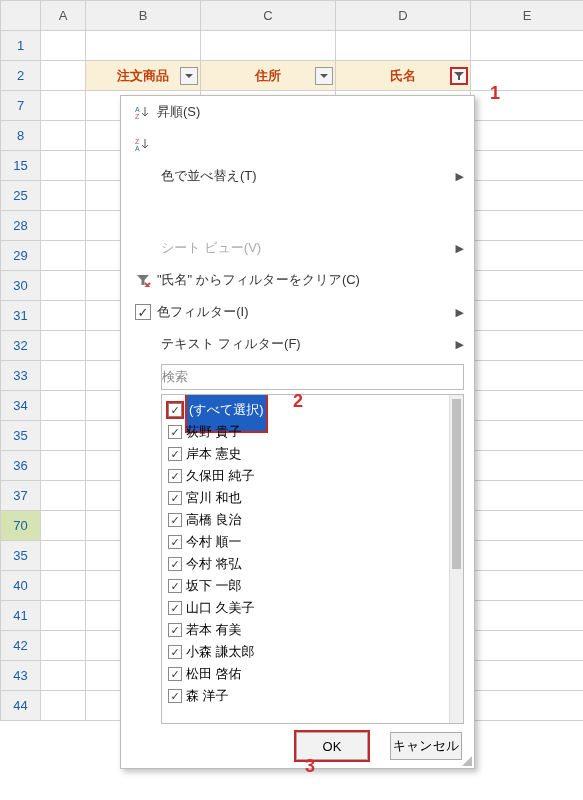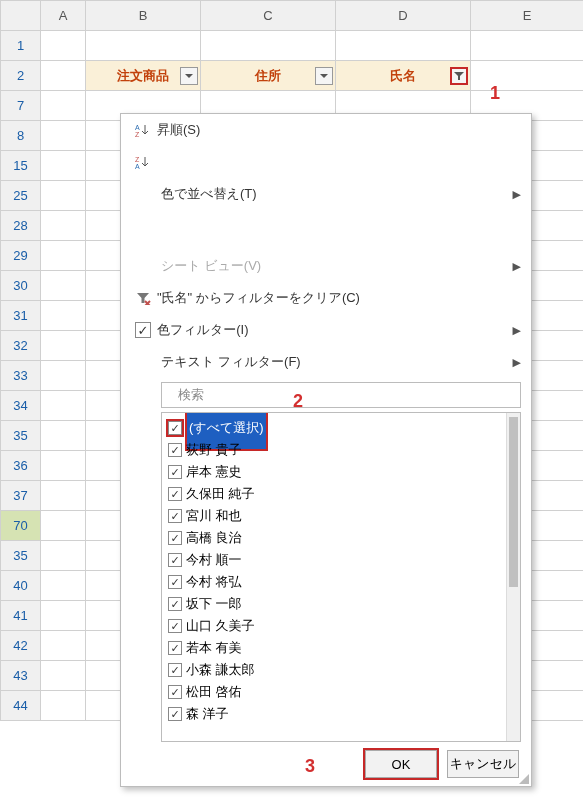--- a/index.html
+++ b/index.html
@@ -78,22 +78,22 @@
     color: #d32f2f;
     font-weight: bold;
     font-size: 18px;
     font-family: Arial, sans-serif;
   }
 
   
   .menu {
     position: absolute;
     left: 120px;
-    top: 113px;
-    width: 412px;
+    top: 95px;
+    width: 355px;
     background: #fff;
     border: 1px solid #bcbcbc;
     box-shadow: 3px 3px 6px rgba(0,0,0,0.25);
     padding-bottom: 8px;
   }
   .menu-item {
     display: flex;
     align-items: center;
     padding: 6px 10px 6px 8px;
     height: 32px;
@@ -111,21 +111,21 @@
   }
   .menu-item .mi-arrow { color:#555; font-size:11px; }
   .menu-item .mi-check {
     width: 28px; display:flex; justify-content:center;
   }
   .sep { padding-left: 40px; }
   .search-box {
     margin: 4px 10px 4px 40px;
     border: 1px solid #bcbcbc;
     height: 26px;
-    padding: 2px 16px;
+    padding: 2px 0;
     color: #888;
     display:flex;
     align-items:center;
     text-align:center;
   }
   .list-wrap {
     margin: 0 10px 8px 40px;
     border: 1px solid #bcbcbc;
     height: 330px;
     overflow: hidden;
@@ -169,21 +169,21 @@
     background:#1e5fc1;
     color:#fff;
     padding:12px 2px;
     border:1px solid #c62828;
     outline:1px solid #c62828;
   }
   .sel-all .cb { outline:2px solid #c62828; }
   .btn-row {
     display:flex;
     justify-content:flex-end;
-    gap:10px;
+    gap:22px;
     padding: 0 12px;
   }
   .btn {
     min-width: 72px;
     height: 28px;
     border:1px solid #aaa;
     background:#f2f2f2;
     display:flex;align-items:center;justify-content:center;
     font-size:13px;
     cursor:pointer;

